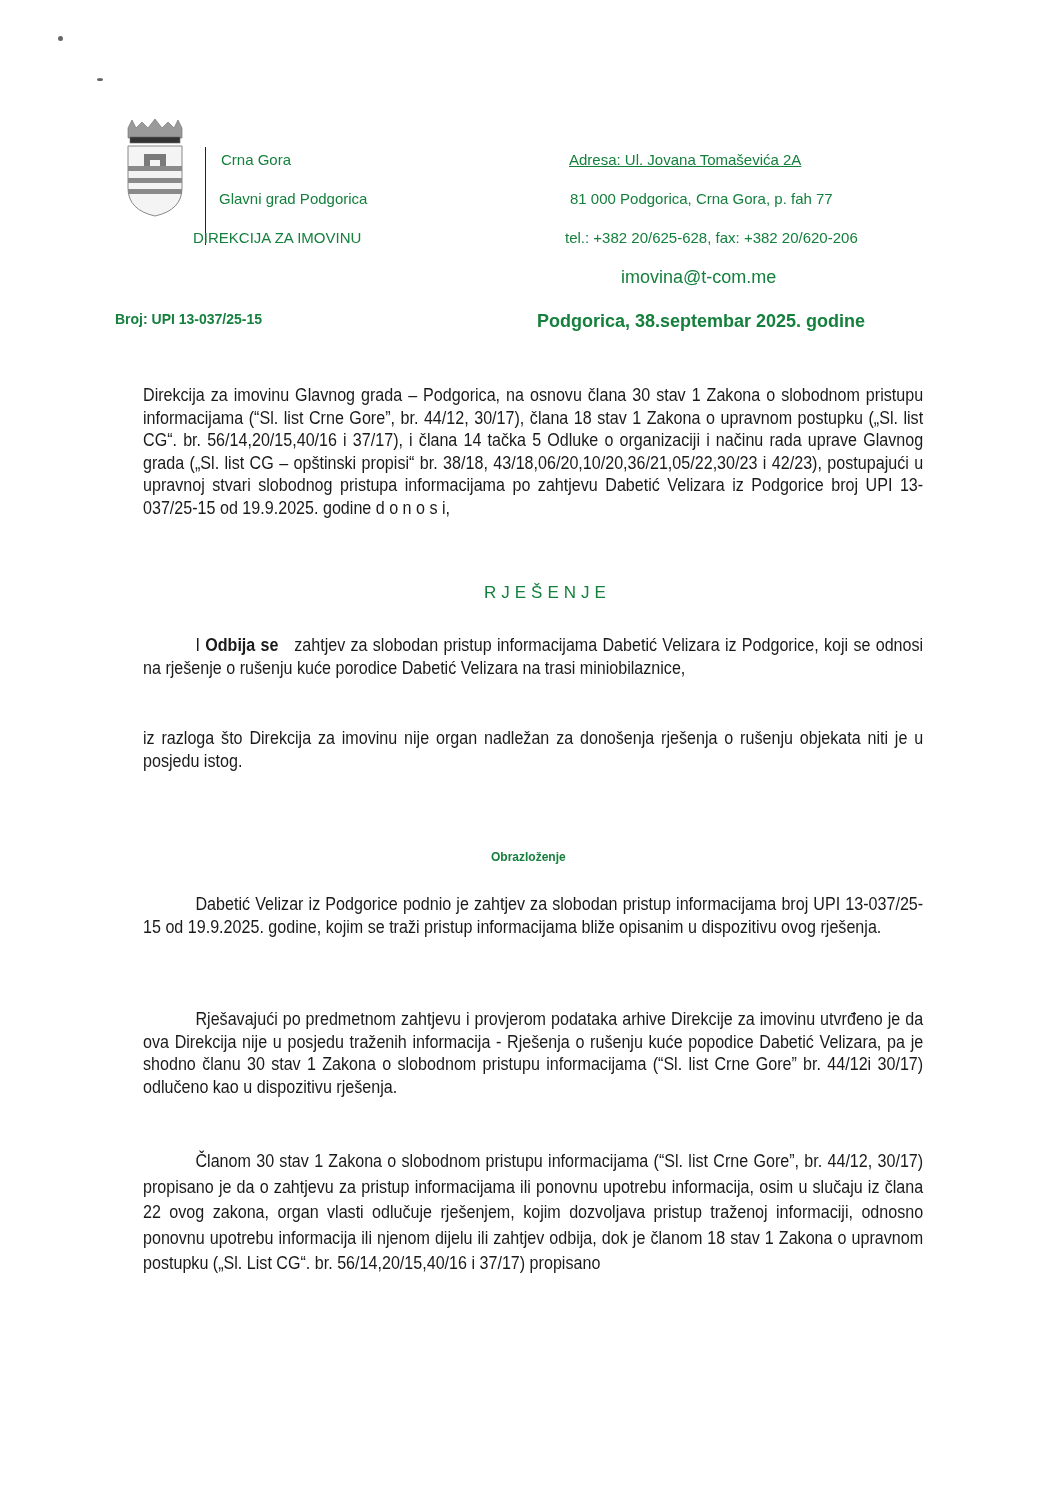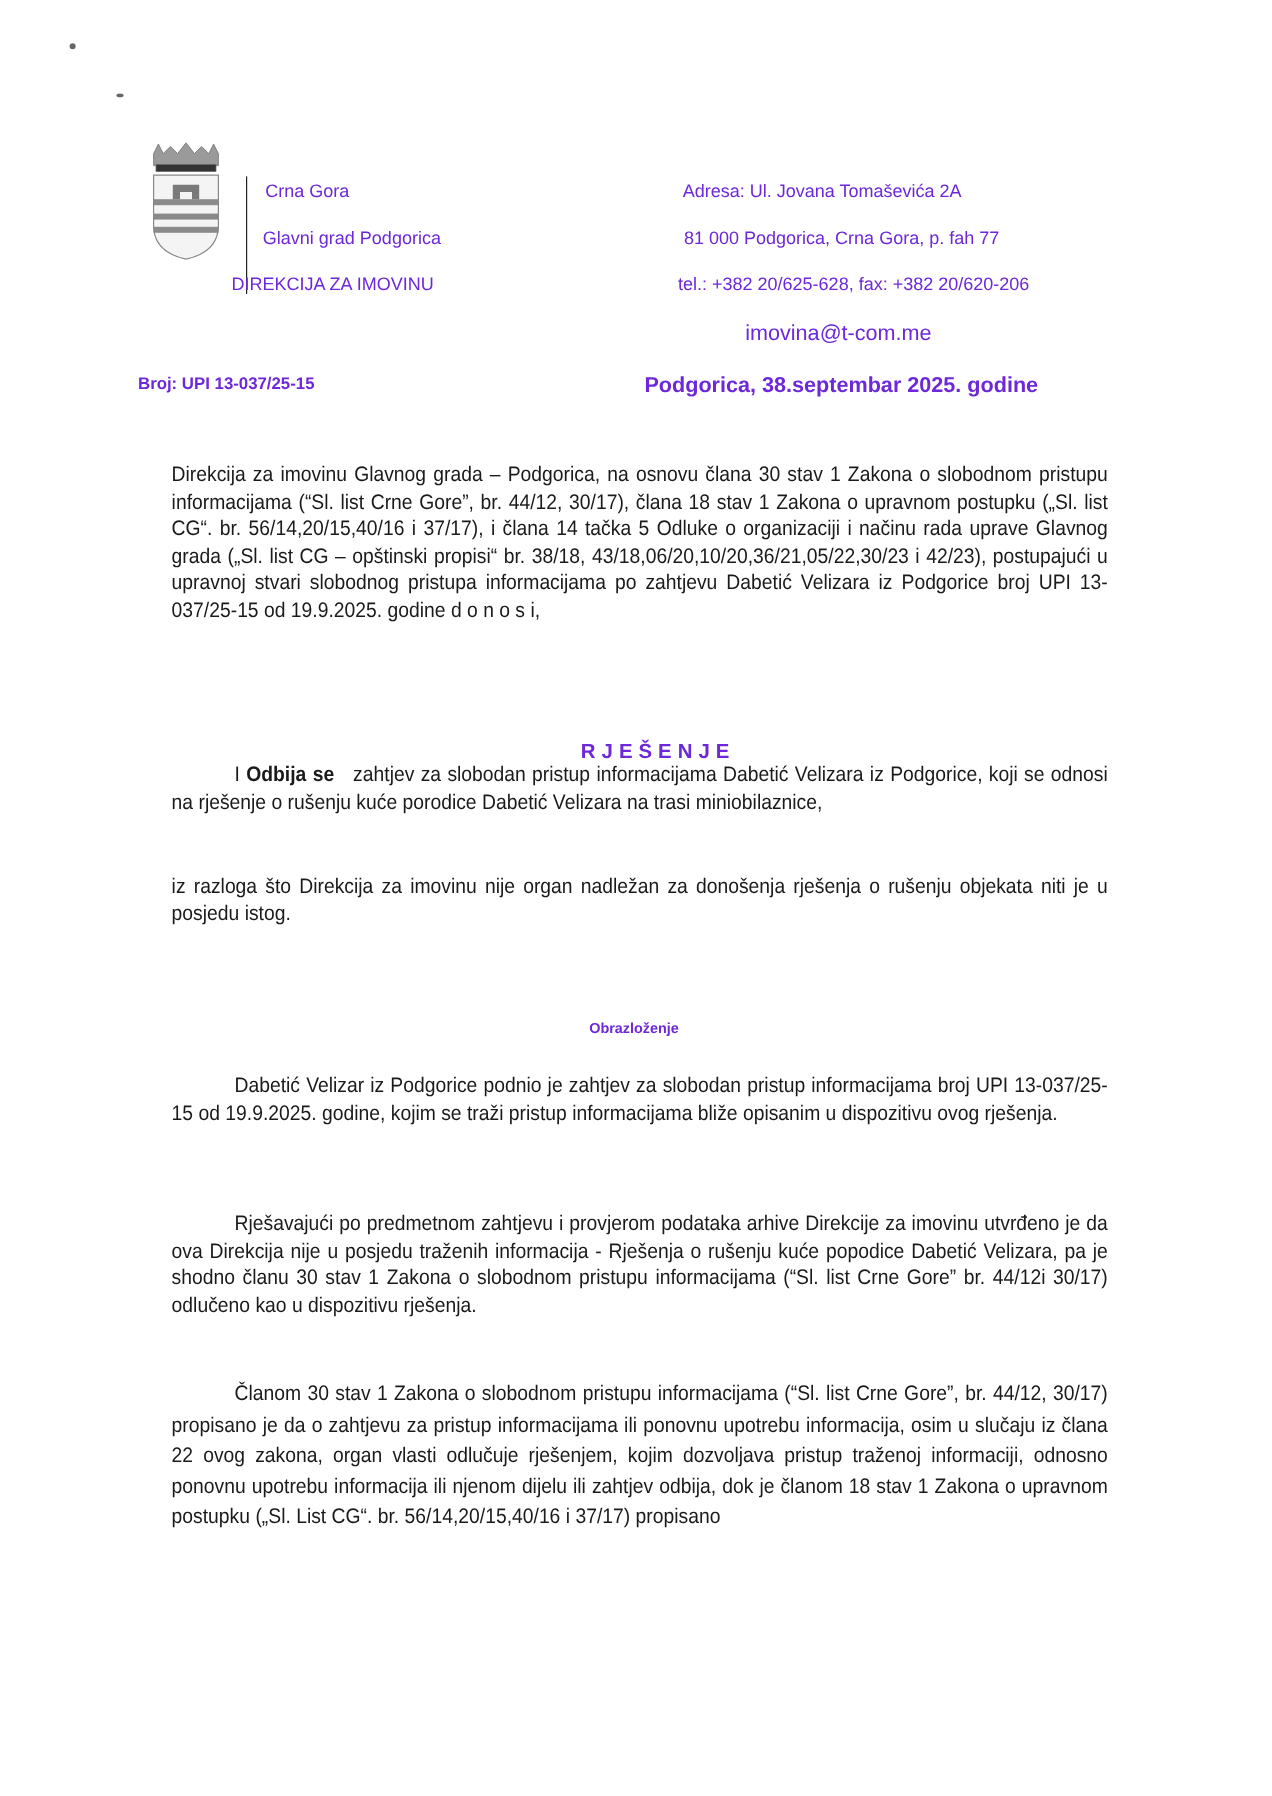--- a/index.html
+++ b/index.html
@@ -1,19 +1,19 @@
 <!DOCTYPE html>
 <html><head>
 <meta charset="utf-8">
 <style>
   html, body { margin: 0; padding: 0; background: #ffffff; }
   body { width: 1060px; height: 1497px; position: relative; overflow: hidden;
          font-family: "Liberation Sans", sans-serif; color: #1a1a1a; }
   .abs { position: absolute; }
-  .hdr { font-size: 15px; color: #6d28d9; white-space: nowrap; }
+  .hdr { font-size: 15px; color: #15803d; white-space: nowrap; }
   .bold { font-weight: bold; }
   .body-text { font-family: "Liberation Sans", sans-serif; font-size: 17.5px; line-height: 22.5px;
                text-align: justify; color: #1a1a1a; transform: scaleX(0.92); transform-origin: left top; }
   .body-text p { margin: 0; }
   .indent { text-indent: 57px; }
   .heading-spaced { letter-spacing: 5px; font-size: 17px; }
   .vline { background: #222; width: 1px; }
   .speck { background: #666; border-radius: 50%; }
 </style>
 </head>
@@ -35,33 +35,33 @@
     <path d="M22 48 L22 36 L44 36 L44 48 L38 48 L38 42 L28 42 L28 48 Z" fill="#7a7a7a"></path>
   </svg>
 </div>
 
 <div class="abs vline" style="left:205px;top:147px;height:98px;"></div>
 
 <div class="abs hdr" style="left:221px;top:151px;">Crna Gora</div>
 <div class="abs hdr" style="left:219px;top:190px;text-align:right;">Glavni grad Podgorica</div>
 <div class="abs hdr" style="left:193px;top:229px;">DIREKCIJA ZA IMOVINU</div>
 
-<div class="abs hdr" style="left:569px;top:151px;">Adresa: Ul. Jovana Tomaševića 2A</div>
+<div class="abs hdr" style="left:569px;top:151px;text-decoration:underline;">Adresa: Ul. Jovana Tomaševića 2A</div>
 <div class="abs hdr" style="left:570px;top:190px;">81 000 Podgorica, Crna Gora, p. fah 77</div>
 <div class="abs hdr" style="left:536px;top:229px;margin-left:29px;">tel.: +382 20/625-628, fax: +382 20/620-206</div>
 <div class="abs hdr" style="left:621px;top:267px;font-size:18px;">imovina@t-com.me</div>
 
 <div class="abs hdr bold" style="left:115px;top:311px;font-size:14px;">Broj: UPI 13-037/25-15</div>
 <div class="abs hdr bold" style="left:537px;top:311px;font-size:18px;">Podgorica, 38.septembar 2025. godine</div>
 
 <div class="abs body-text" style="left:143px;top:384px;width:848px;">
   <p>Direkcija za imovinu Glavnog grada – Podgorica, na osnovu člana 30 stav 1 Zakona o slobodnom pristupu informacijama (“Sl. list Crne Gore”, br. 44/12, 30/17), člana 18 stav 1 Zakona o upravnom postupku („Sl. list CG“. br. 56/14,20/15,40/16 i 37/17), i člana 14 tačka 5 Odluke o organizaciji i načinu rada uprave Glavnog grada („Sl. list CG – opštinski propisi“ br. 38/18, 43/18,06/20,10/20,36/21,05/22,30/23 i 42/23), postupajući u upravnoj stvari slobodnog pristupa informacijama po zahtjevu Dabetić Velizara iz Podgorice broj UPI 13-037/25-15 od 19.9.2025. godine d o n o s i,</p>
 </div>
 
-<div class="abs hdr bold heading-spaced" style="left:484px;top:583px;font-weight:bold;margin-top:34px;">RJEŠENJE</div>
+<div class="abs hdr bold heading-spaced" style="left:484px;top:583px;font-weight:normal;">RJEŠENJE</div>
 
 <div class="abs body-text" style="left:143px;top:634px;width:848px;">
   <p class="indent"><span>I</span>&nbsp;<b>Odbija se</b>&nbsp;&nbsp;&nbsp;<span>zahtjev za slobodan pristup informacijama Dabetić Velizara iz Podgorice, koji se odnosi na rješenje o rušenju kuće porodice Dabetić Velizara na trasi miniobilaznice,</span></p>
 </div>
 
 <div class="abs body-text" style="left:143px;top:727px;width:848px;">
   <p>iz razloga što Direkcija za imovinu nije organ nadležan za donošenja rješenja o rušenju objekata niti je u posjedu istog.</p>
 </div>
 
 <div class="abs hdr bold" style="left:491px;top:850px;font-size:12px;">Obrazloženje</div>

